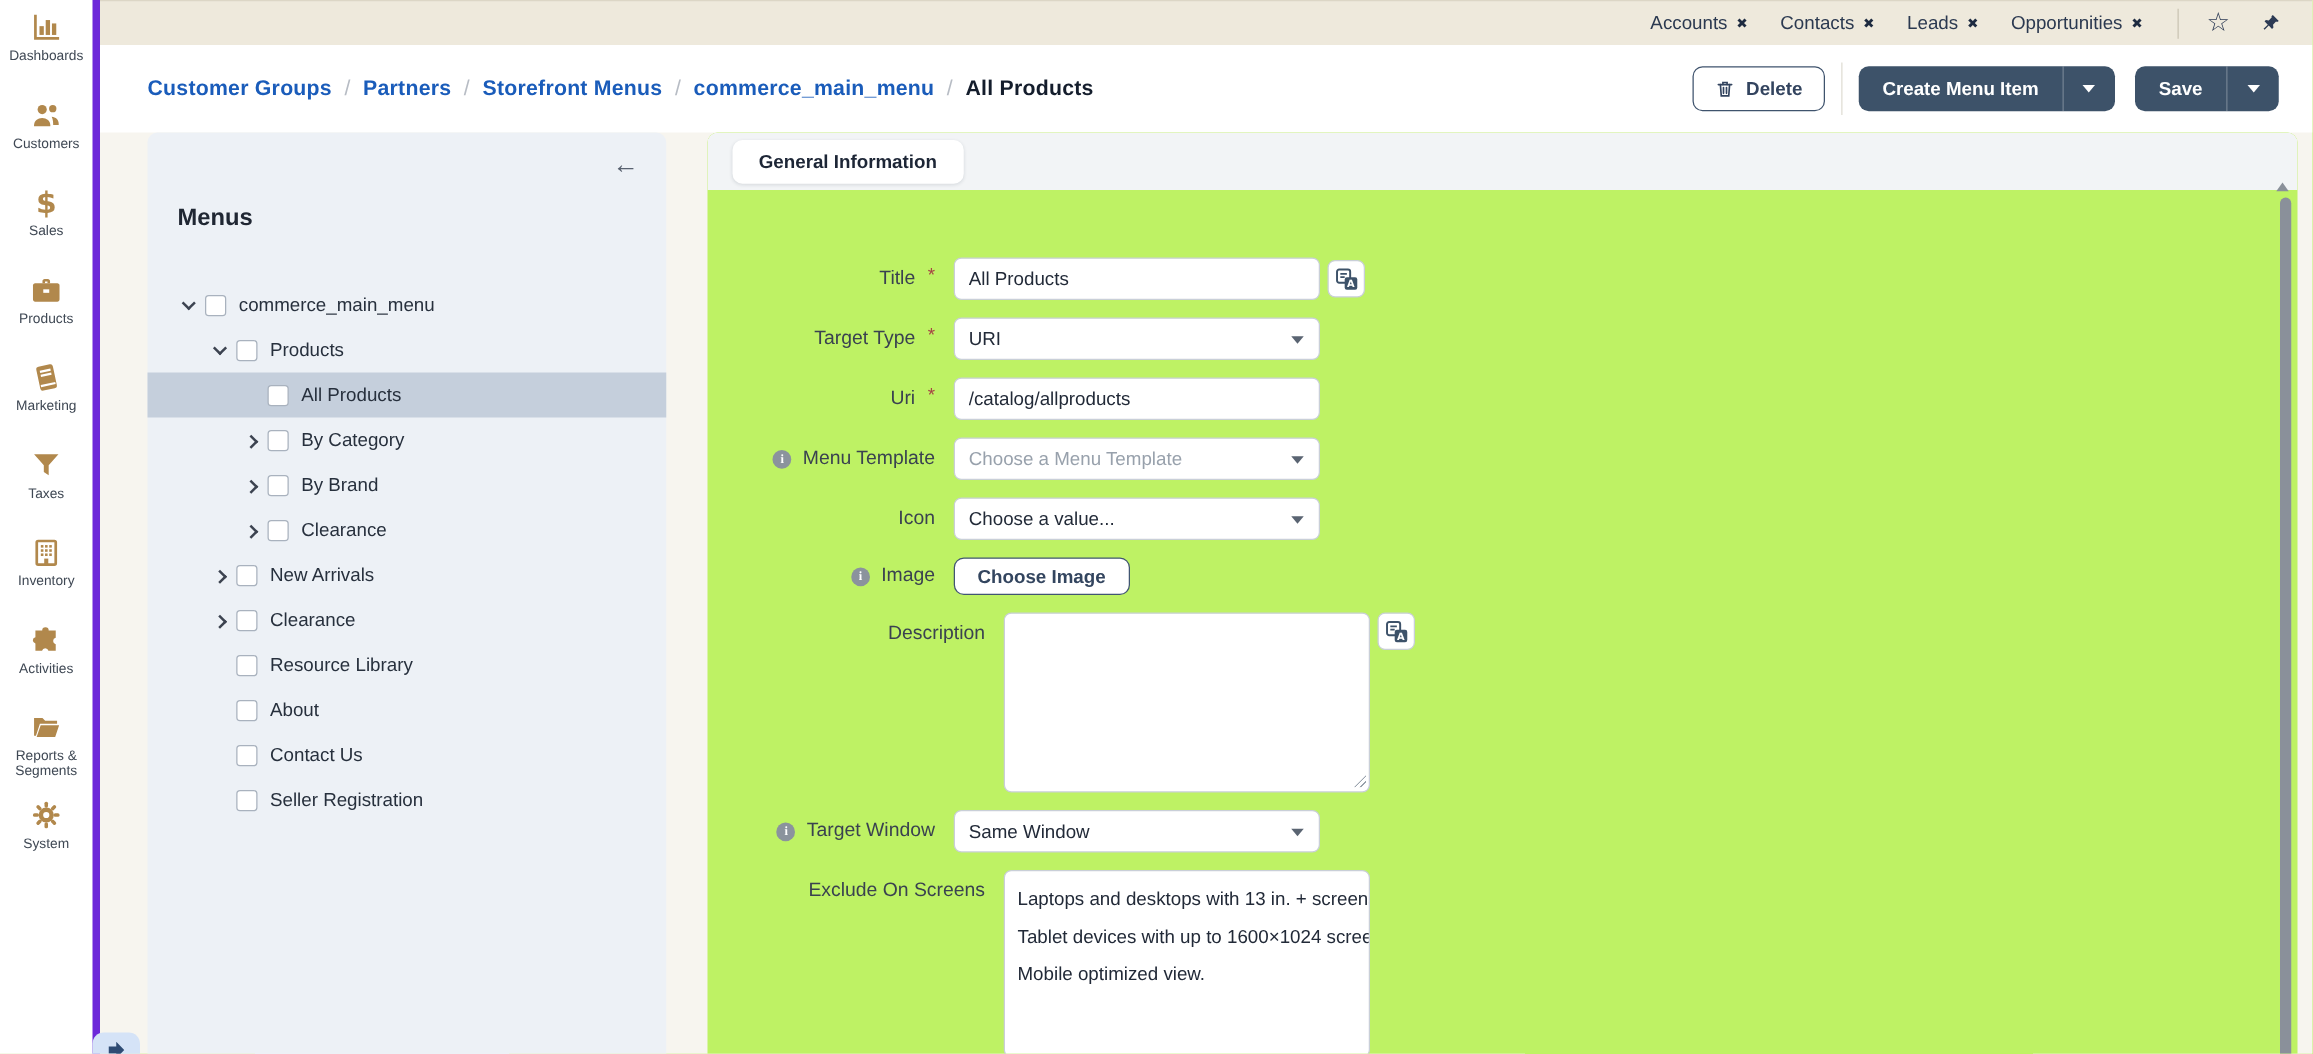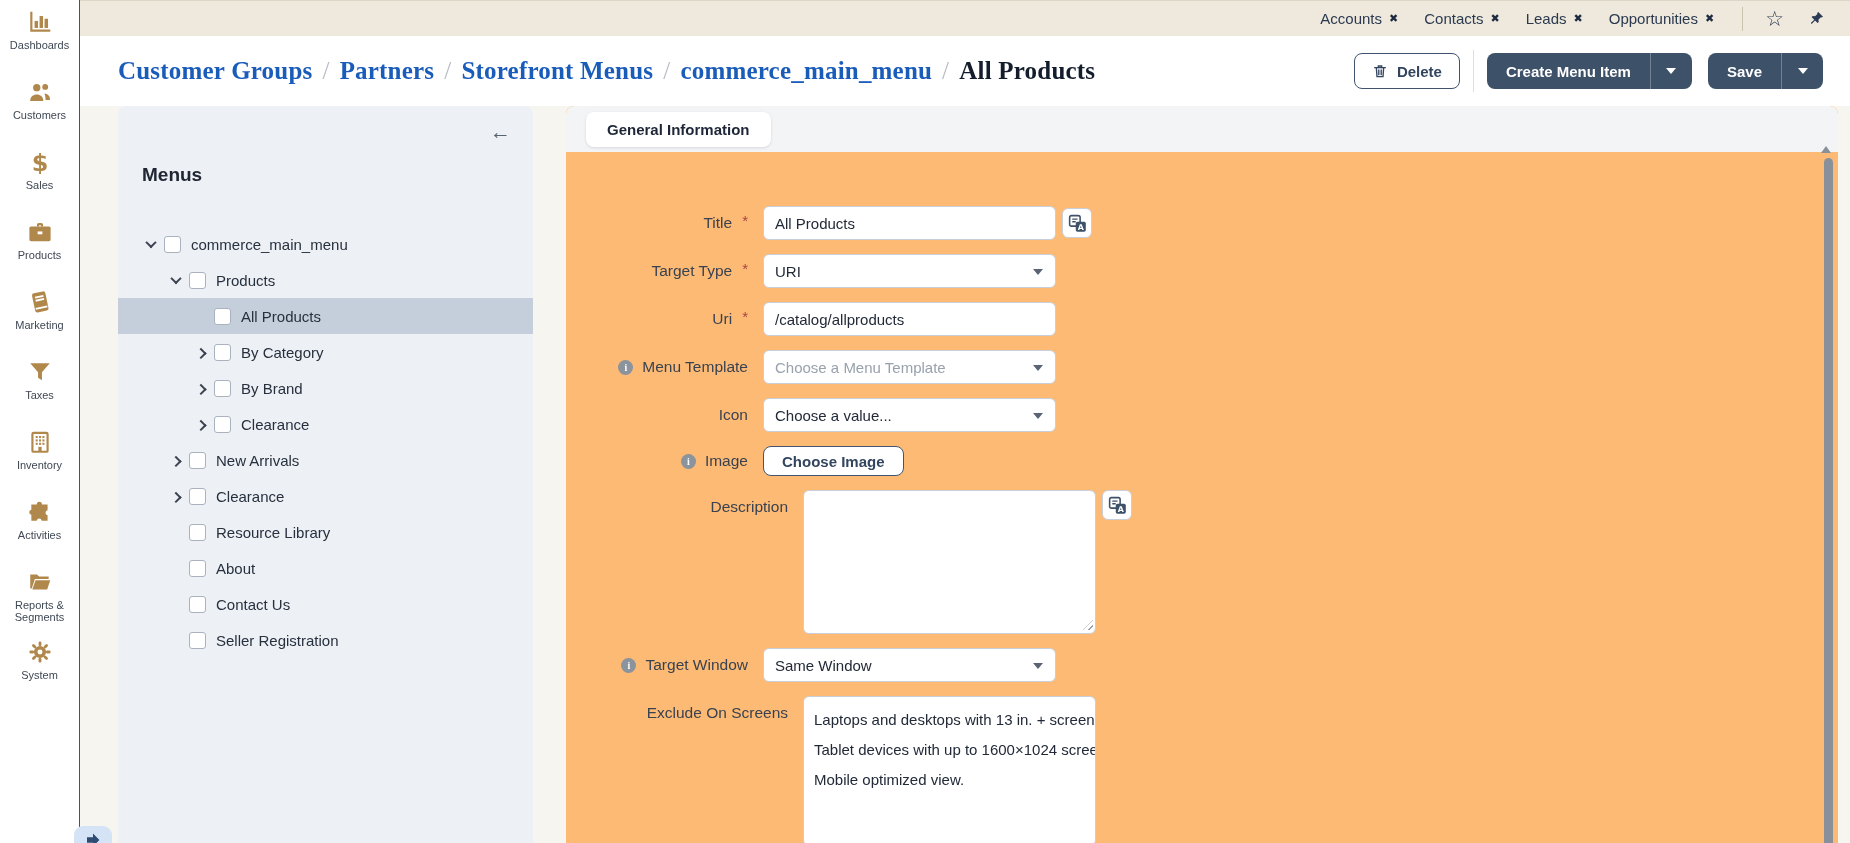--- a/index.html
+++ b/index.html
@@ -2,42 +2,42 @@
 <html><head>
 <meta charset="utf-8">
 <style>
   html,body{margin:0;padding:0;}
   body{width:1850px;height:843px;overflow:hidden;background:#f7f5ef;
        font-family:"Liberation Sans","DejaVu Sans",sans-serif;position:relative;}
   *{box-sizing:border-box;}
 
   
   .icon-sidebar{position:absolute;left:0;top:0;width:80px;height:843px;background:#fff;
-    border-right:1px solid #6d28d9;display:flex;flex-direction:column;align-items:center;padding-top:8px;z-index:5;}
+    border-right:6px solid #6d28d9;display:flex;flex-direction:column;align-items:center;padding-top:8px;z-index:5;}
   .nav-item{width:80px;height:62px;margin-bottom:8px;display:flex;flex-direction:column;align-items:center;
     justify-content:flex-start;cursor:pointer;}
   .nav-ic{width:27px;height:27px;display:flex;align-items:center;justify-content:center;}
   .nav-ic svg{width:26px;height:26px;}
   .nav-lb{font-size:11px;color:#3f4854;text-align:center;line-height:12px;margin-top:4px;}
 
   
   .top-bar{position:absolute;left:80px;top:0;width:1770px;height:36px;background:#eee9dc;
     border-top:1px solid #dcd6c6;display:flex;align-items:center;justify-content:flex-end;padding-right:25px;}
   .pinned{display:flex;align-items:center;gap:26px;}
   .pin-item{display:flex;align-items:center;gap:7px;cursor:pointer;}
   .pin-lb{font-size:15px;color:#2b3950;}
   .pin-x{font-size:11px;color:#1d2a40;font-weight:bold;}
   .tb-divider{width:1px;height:24px;background:#c9c3b2;margin:0 22px 0 28px;}
   .tb-star{font-size:21px;color:#2c3a54;line-height:20px;cursor:pointer;}
   .tb-pin{margin-left:24px;cursor:pointer;display:flex;}
 
   
   .header-row{position:absolute;left:80px;top:36px;width:1770px;height:70px;background:#fff;
     display:flex;align-items:center;justify-content:space-between;padding:0 27px 0 38px;}
-  .breadcrumb{font-size:25px;font-weight:600;letter-spacing:.2px;white-space:nowrap;font-family:Liberation Serif, serif;}
+  .breadcrumb{font-size:17px;font-weight:600;letter-spacing:.2px;white-space:nowrap;}
   .crumb-link{color:#1a5cba;cursor:pointer;}
   .crumb-sep{color:#b7bcc4;font-weight:400;margin:0 10px;}
   .crumb-current{color:#141d2c;}
   .hdr-actions{display:flex;align-items:center;}
   .btn-outline{height:36px;border:1px solid #3f536d;border-radius:8px;background:#fff;color:#33445f;
     font-size:15px;font-weight:600;display:inline-flex;align-items:center;gap:9px;padding:11px 17px;cursor:pointer;
     font-family:inherit;}
   .hdr-sep{width:1px;height:42px;background:#e0ddd4;margin:0 13px;}
   .split-btn{display:flex;height:36px;border-radius:8px;overflow:hidden;background:#3d5269;color:#fff;cursor:pointer;}
   .split-main{padding:0 19px;font-size:15px;font-weight:600;display:flex;align-items:center;}
@@ -60,21 +60,21 @@
   .tree-row{height:36px;display:flex;align-items:center;cursor:pointer;}
   .tree-row.selected{background:#c5cfdc;}
   .chev-box{width:18px;height:18px;display:flex;align-items:center;justify-content:center;flex:none;}
   .chev{width:8px;height:8px;border-right:2px solid #3c4350;border-bottom:2px solid #3c4350;display:block;}
   .chev.down{transform:rotate(45deg) translate(-1px,-1px);}
   .chev.right{transform:rotate(-45deg) translate(-1px,1px);}
   .cb{width:17px;height:17px;border:1.6px solid #a9b2be;border-radius:3px;background:#fff;margin-left:4px;flex:none;}
   .tree-lb{margin-left:10px;font-size:15px;color:#27303d;white-space:nowrap;}
 
   
-  .card{position:absolute;left:486px;top:0;width:1272px;height:737px;background:#fdba74;
+  .card{position:absolute;left:486px;top:0;width:1272px;height:737px;background:#bef264;
     border-radius:8px 8px 0 0;overflow:hidden;}
   .tabstrip{height:46px;background:#f2f4f6;border-radius:8px 8px 0 0;position:relative;}
   .tab{position:absolute;left:20px;top:6px;height:35px;padding:0 21px;background:#fff;border-radius:8px;
     box-shadow:0 1px 3px rgba(20,30,50,.12);font-size:15px;font-weight:600;color:#1d2636;
     display:flex;align-items:center;cursor:pointer;}
   
   .sb-arrow{position:absolute;right:7px;top:40px;width:0;height:0;border-left:5px solid transparent;
     border-right:5px solid transparent;border-bottom:7px solid #8a909a;cursor:pointer;}
   .sb-thumb{position:absolute;right:5px;top:52px;bottom:-6px;width:9px;border-radius:5px;background:#8a909a;cursor:pointer;}
 

